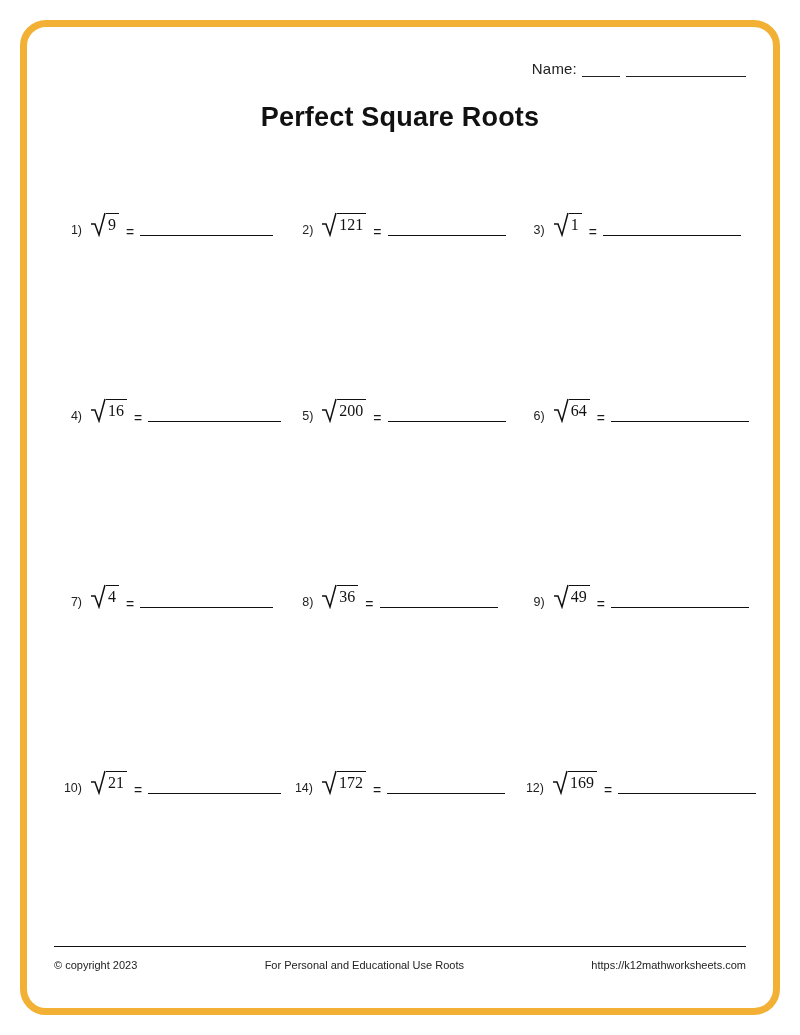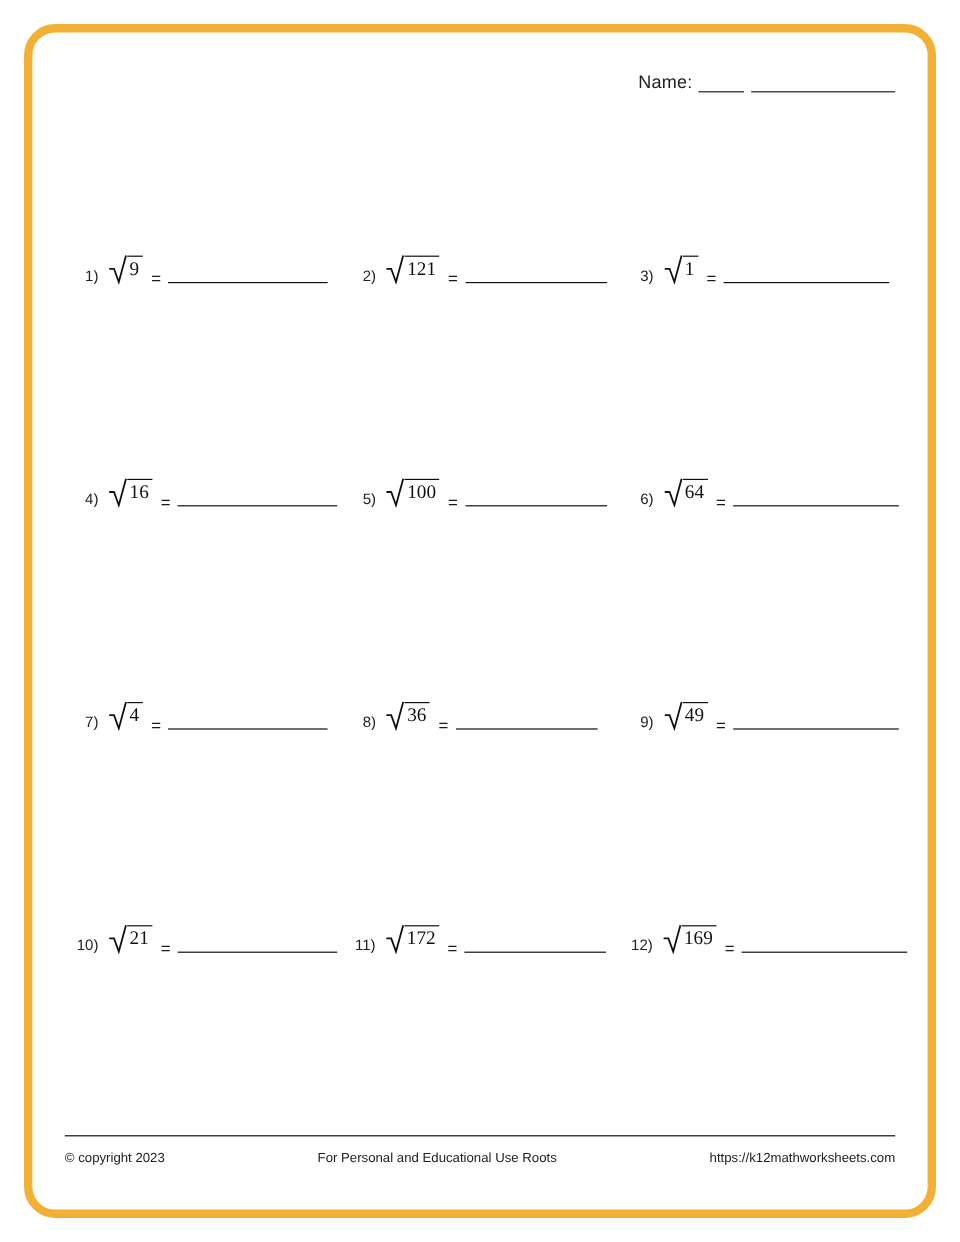--- a/index.html
+++ b/index.html
@@ -194,20 +194,21 @@
   <div class="border-frame"></div>
 
   <div class="sheet">
 
     <div class="name-row">
       <span class="name-label">Name:</span>
       <span class="name-blank"></span>
       <span class="name-blank2"></span>
     </div>
 
+    <div class="title">Perfect Square Roots</div>
 
 
     <div class="grid">
 
       <div class="row">
         <div class="cell col-1">
           <span class="qnum">1)</span>
           <span class="radical">
             <svg width="16" height="26" viewBox="0 0 16 26" aria-hidden="true">
                 <path d="M1 13 L5 13 L9 24 L15 2" fill="none" stroke="#111" stroke-width="1.5" stroke-linejoin="miter" stroke-linecap="butt"></path>
@@ -261,21 +262,21 @@
           <span class="eq">=</span>
           <span class="answer-line ans-w1"></span>
         </div>
         <div class="cell col-2">
           <span class="qnum">5)</span>
           <span class="radical">
             <svg width="16" height="26" viewBox="0 0 16 26" aria-hidden="true">
                 <path d="M1 13 L5 13 L9 24 L15 2" fill="none" stroke="#111" stroke-width="1.5"></path>
               </svg>
             <span class="radicand-wrap">
-              <span class="radicand">100</span>
+              <span class="radicand">200</span>
             </span>
           </span>
           <span class="eq">=</span>
           <span class="answer-line ans-w2"></span>
         </div>
         <div class="cell col-3">
           <span class="qnum">6)</span>
           <span class="radical">
             <svg width="16" height="26" viewBox="0 0 16 26" aria-hidden="true">
                 <path d="M1 13 L5 13 L9 24 L15 2" fill="none" stroke="#111" stroke-width="1.5"></path>
@@ -339,21 +340,21 @@
                 <path d="M1 13 L5 13 L9 24 L15 2" fill="none" stroke="#111" stroke-width="1.5"></path>
               </svg>
             <span class="radicand-wrap">
               <span class="radicand">21</span>
             </span>
           </span>
           <span class="eq">=</span>
           <span class="answer-line ans-w1"></span>
         </div>
         <div class="cell col-2">
-          <span class="qnum">11)</span>
+          <span class="qnum">14)</span>
           <span class="radical">
             <svg width="16" height="26" viewBox="0 0 16 26" aria-hidden="true">
                 <path d="M1 13 L5 13 L9 24 L15 2" fill="none" stroke="#111" stroke-width="1.5"></path>
               </svg>
             <span class="radicand-wrap">
               <span class="radicand">172</span>
             </span>
           </span>
           <span class="eq">=</span>
           <span class="answer-line ans-w2"></span>

